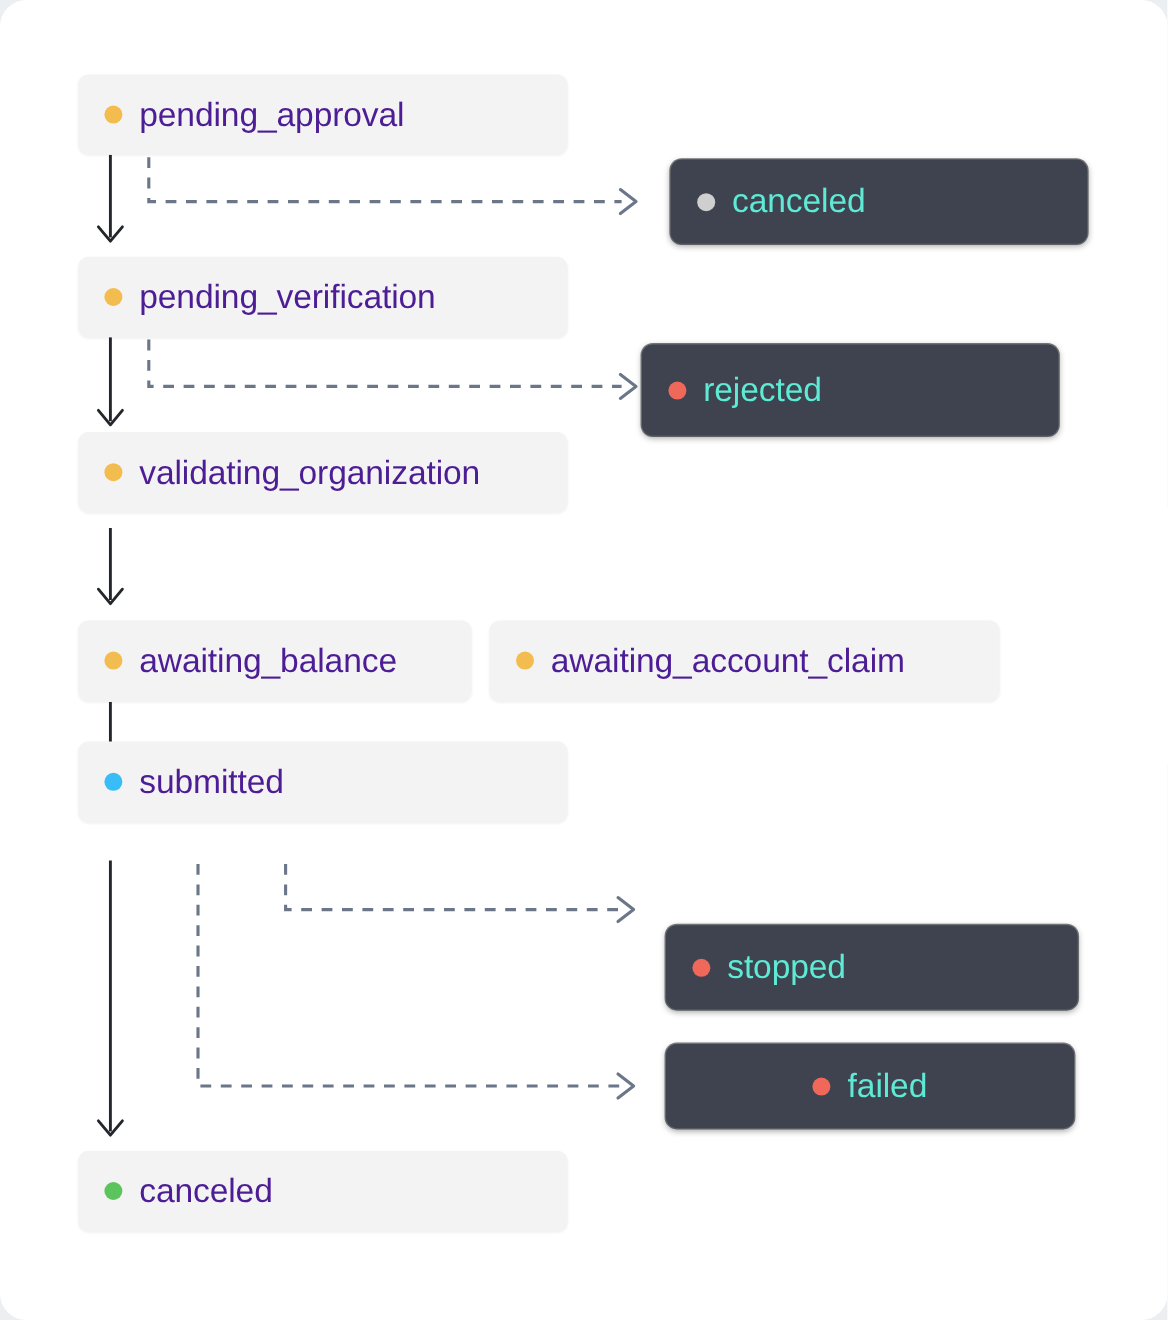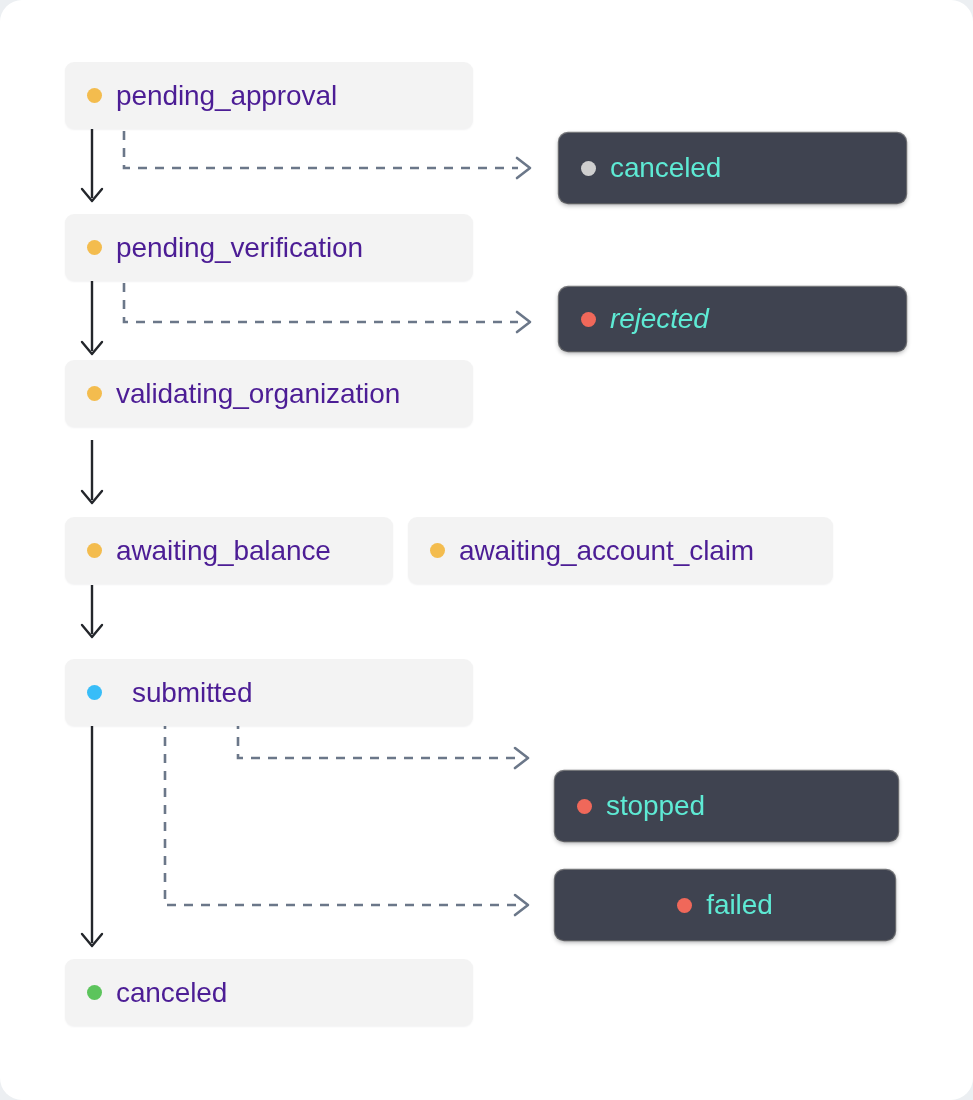--- a/index.html
+++ b/index.html
@@ -146,41 +146,41 @@
     <div class="node dark" style="left:559px; top:133px; width:347px; height:70px;">
       <span class="dot" style="background:#cfcfcf"></span>
       <span class="label">canceled</span>
     </div>
 
     <div class="node light" style="left:65px; top:214px; width:408px; height:67px;">
       <span class="dot" style="background:#f3bc4e"></span>
       <span class="label">pending_verification</span>
     </div>
 
-    <div class="node dark" style="left:559px; top:287px; width:347px; height:64px;font-style:italic;">
+    <div class="node dark" style="left:535px; top:287px; width:347px; height:76px;">
       <span class="dot" style="background:#f0685a"></span>
       <span class="label">rejected</span>
     </div>
 
     <div class="node light" style="left:65px; top:360px; width:408px; height:67px;">
       <span class="dot" style="background:#f3bc4e"></span>
       <span class="label">validating_organization</span>
     </div>
 
     <div class="node light" style="left:65px; top:517px; width:328px; height:67px;">
       <span class="dot" style="background:#f3bc4e"></span>
       <span class="label">awaiting_balance</span>
     </div>
 
     <div class="node light" style="left:408px; top:517px; width:425px; height:67px;">
       <span class="dot" style="background:#f3bc4e"></span>
       <span class="label">awaiting_account_claim</span>
     </div>
 
-    <div class="node light" style="left:65px; top:659px; width:408px; height:67px;gap:16px;">
+    <div class="node light" style="left:65px; top:618px; width:408px; height:67px;">
       <span class="dot" style="background:#38bdf8"></span>
       <span class="label">submitted</span>
     </div>
 
     <div class="node dark" style="left:555px; top:723px; width:343px; height:70px;margin-top:48px;">
       <span class="dot" style="background:#f0685a"></span>
       <span class="label">stopped</span>
     </div>
 
     <div class="node dark" style="left:555px; top:870px; width:340px; height:70px;justify-content:center;">

